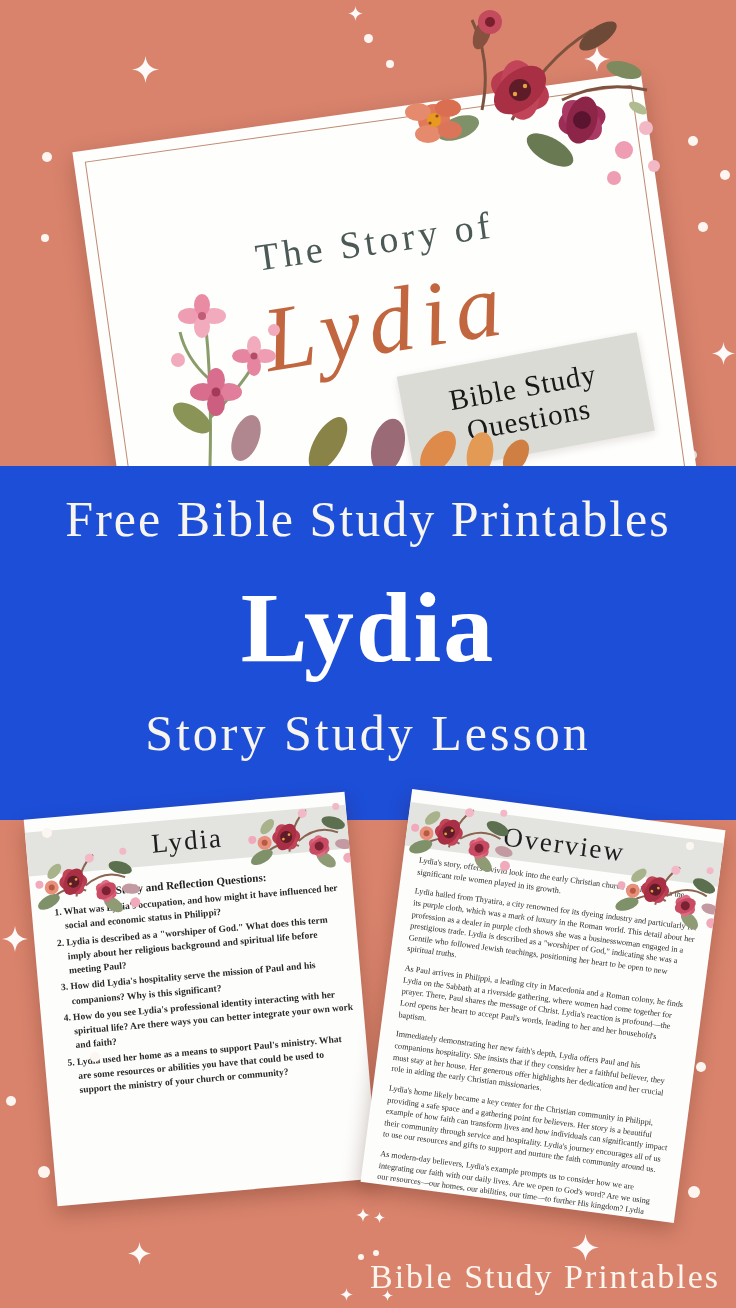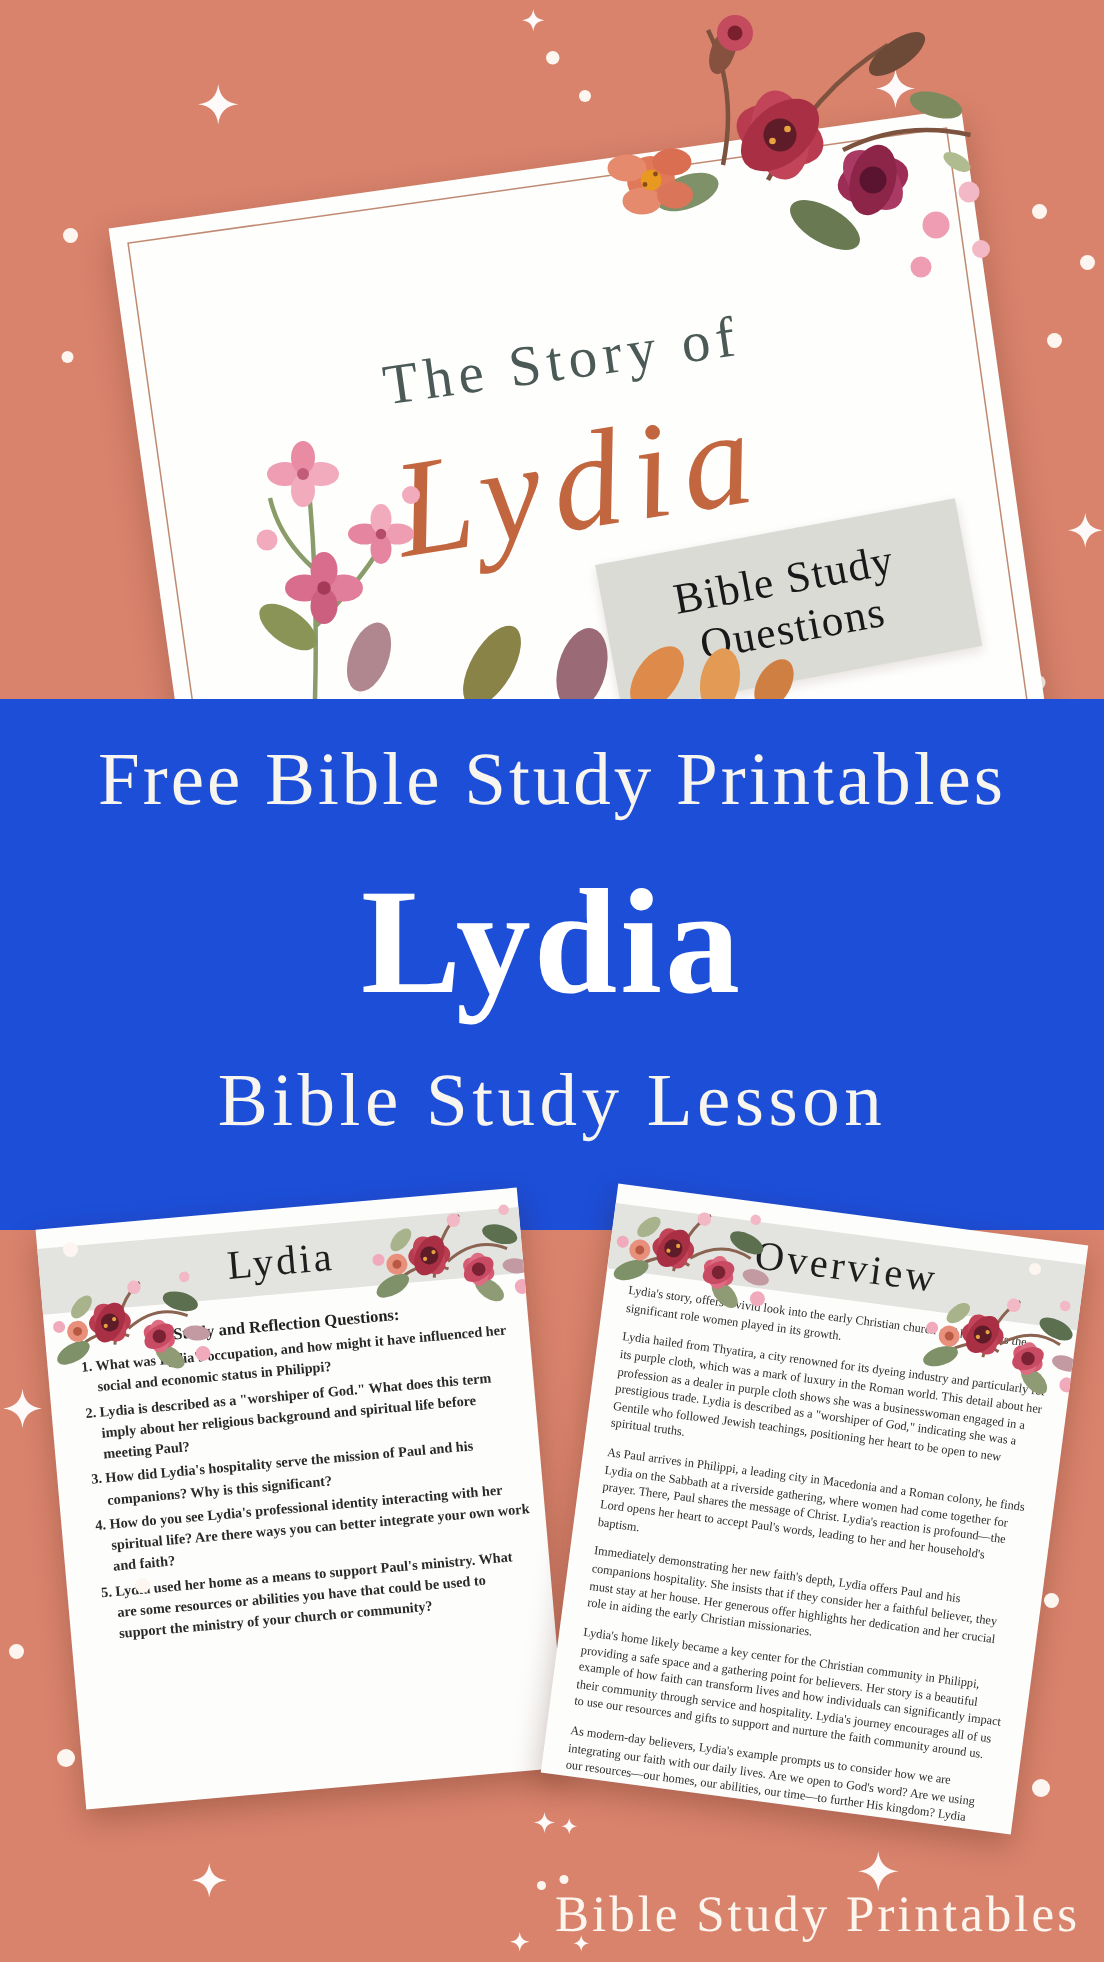--- a/index.html
+++ b/index.html
@@ -262,21 +262,21 @@
     <ellipse cx="40" cy="48" rx="30" ry="14" fill="#8a8348" transform="rotate(-60 40 48)"></ellipse>
     <ellipse cx="100" cy="50" rx="28" ry="16" fill="#9a6b76" transform="rotate(-75 100 50)"></ellipse>
     <ellipse cx="150" cy="56" rx="24" ry="14" fill="#dd8a4a" transform="rotate(-55 150 56)"></ellipse>
     <ellipse cx="192" cy="58" rx="22" ry="13" fill="#e29a55" transform="rotate(-80 192 58)"></ellipse>
     <ellipse cx="228" cy="60" rx="18" ry="11" fill="#d07f42" transform="rotate(-60 228 60)"></ellipse>
   </svg>
 
   <div class="banner">
     <div class="banner-kicker">Free Bible Study Printables</div>
     <div class="banner-title">Lydia</div>
-    <div class="banner-subtitle">Bible Study Lesson</div>
+    <div class="banner-subtitle">Story Study Lesson</div>
   </div>
 
   <div class="sheet sheet-questions">
     <div class="sheet-band"></div>
     <div class="sheet-header">Lydia</div>
     <svg class="bouquet" style="left:-4px;top:26px;width:120px;height:90px" viewBox="0 0 120 90">
         <use href="#bouquet-sm"></use>
       </svg>
     <svg class="bouquet" style="left:212px;top:0px;width:120px;height:90px" viewBox="0 0 120 90">
         <use href="#bouquet-sm"></use>

